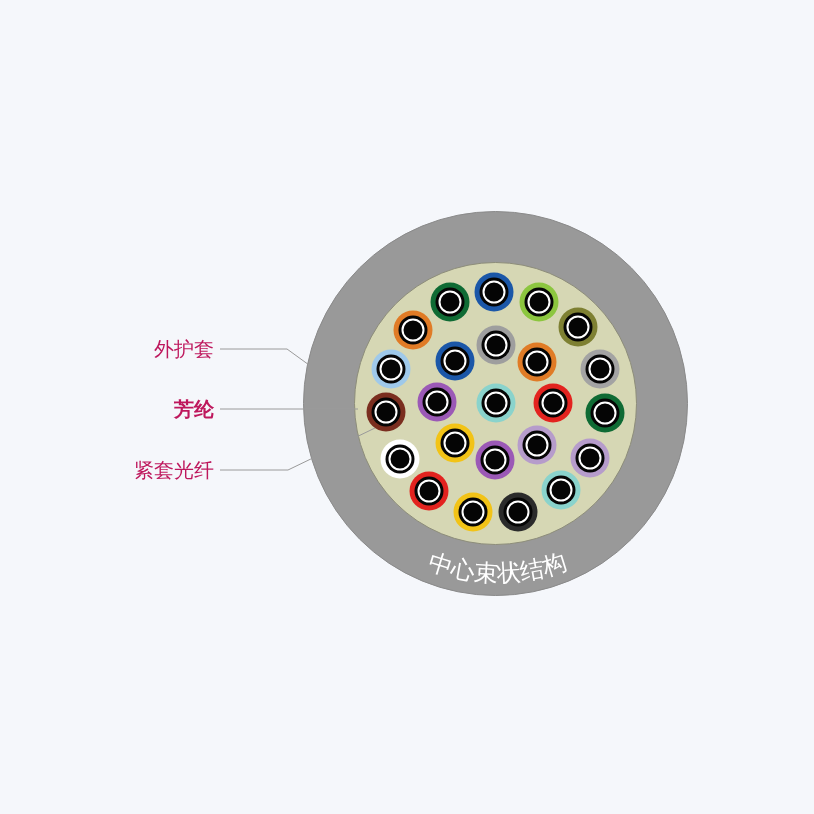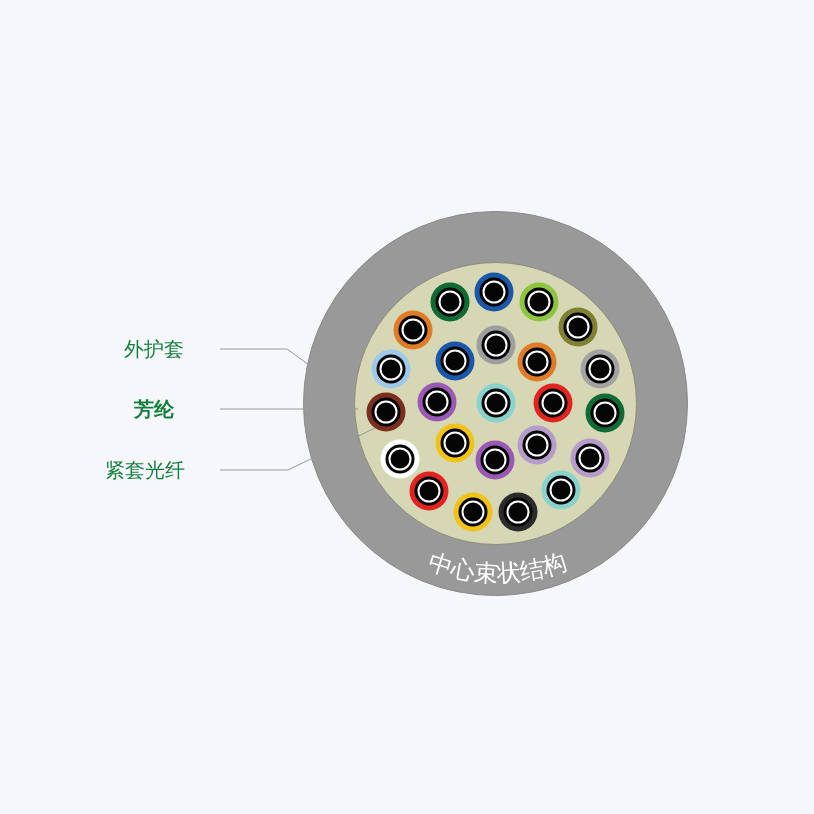--- a/index.html
+++ b/index.html
@@ -1,18 +1,18 @@
 <!DOCTYPE html>
 <html><head>
 <meta charset="utf-8">
 <style>
   html, body { margin:0; padding:0; }
   body { width:814px; height:814px; background:#f5f7fb; position:relative; overflow:hidden; font-family:"DejaVu Sans", sans-serif; }
   #diagram { position:absolute; left:0; top:0; }
-  .label { position:absolute; font-size:20px; color:#15803d; text-align:center; width:120px; line-height:24px; }
+  .label { position:absolute; font-size:20px; color:#be185d; text-align:right; width:120px; line-height:24px; }
 </style>
 </head>
 <body>
 
 <svg id="diagram" width="814" height="814" viewBox="0 0 814 814" xmlns="http://www.w3.org/2000/svg">
   <circle id="outer-sheath" cx="495.5" cy="403.5" r="192" fill="#999999" stroke="#8a8a8a" stroke-width="1"></circle>
   <circle id="aramid-layer" cx="495.5" cy="403.5" r="141" fill="#d6d7b4" stroke="#8d8d7a" stroke-width="1"></circle>
   <g id="fibers">
       <g>
         <circle cx="450" cy="302" r="19.5" fill="#0f6b34"></circle>
@@ -143,13 +143,13 @@
   <defs>
     <path id="caption-arc" d="M 395 553 A 200 200 0 0 0 600 553"></path>
   </defs>
   <text id="caption" font-family="DejaVu Sans, sans-serif" font-size="24" fill="#ffffff">
     <textPath href="#caption-arc" startOffset="50%" text-anchor="middle" id="caption-path">中心束状结构</textPath>
   </text>
 </svg>
 
 <div class="label" style="left:94px; top:337px;">外护套</div>
 <div class="label" style="left:94px; top:397px;font-weight:bold;">芳纶</div>
-<div class="label" style="left:85px; top:458px;">紧套光纤</div>
+<div class="label" style="left:94px; top:458px;">紧套光纤</div>
 
 </body></html>

